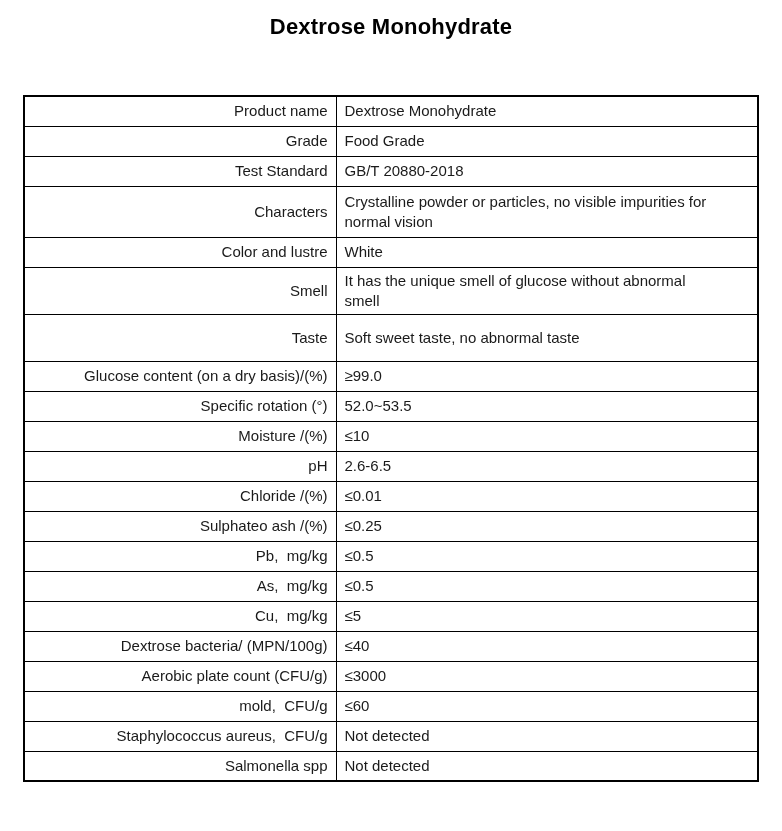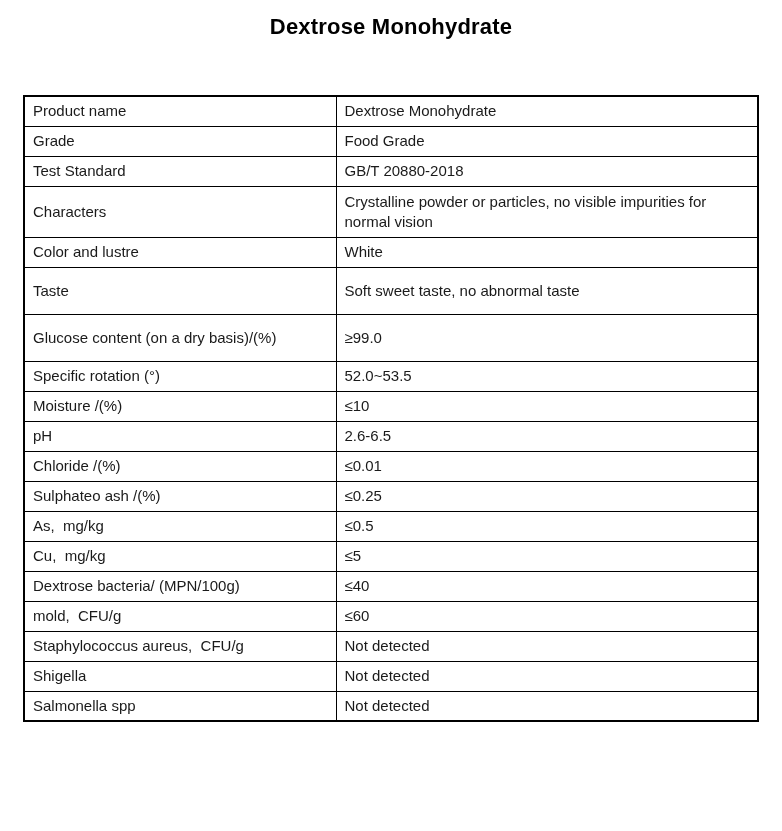--- a/index.html
+++ b/index.html
@@ -34,21 +34,21 @@
     border: 1px solid #000000;
     padding: 2px 8px;
     font-size: 15px;
     line-height: 20px;
     vertical-align: middle;
     white-space: pre-wrap;
     overflow: hidden;
     height: 30px;
     color: #1a1a1a;
   }
-  .spec-table td.label-col { width: 312px; }
+  .spec-table td.label-col { width: 312px; text-align: right; }
   .spec-table td.value-col { width: 422px; }
   
   .spec-table tr:nth-child(4) td { height: 51px; }
   .spec-table tr:nth-child(6) td { height: 47px; }
   .spec-table tr:nth-child(7) td { height: 47px; }
 </style>
 </head>
 <body>
 
 <h1 class="page-title">Dextrose Monohydrate</h1>
@@ -74,20 +74,25 @@
     <td class="label-col">Characters</td>
     <td class="value-col">Crystalline powder or particles, no visible impurities for
 normal vision</td>
   </tr>
 
   <tr>
     <td class="label-col">Color and lustre</td>
     <td class="value-col">White</td>
   </tr>
 
+  <tr>
+    <td class="label-col">Smell</td>
+    <td class="value-col">It has the unique smell of glucose without abnormal
+smell</td>
+  </tr>
 
   <tr>
     <td class="label-col">Taste</td>
     <td class="value-col">Soft sweet taste, no abnormal taste</td>
   </tr>
 
   <tr>
     <td class="label-col">Glucose content (on a dry basis)/(%)</td>
     <td class="value-col">≥99.0</td>
   </tr>
@@ -110,50 +115,54 @@
   <tr>
     <td class="label-col">Chloride /(%)</td>
     <td class="value-col">≤0.01</td>
   </tr>
 
   <tr>
     <td class="label-col">Sulphateo ash /(%)</td>
     <td class="value-col">≤0.25</td>
   </tr>
 
+  <tr>
+    <td class="label-col">Pb,  mg/kg</td>
+    <td class="value-col">≤0.5</td>
+  </tr>
 
   <tr>
     <td class="label-col">As,  mg/kg</td>
     <td class="value-col">≤0.5</td>
   </tr>
 
   <tr>
     <td class="label-col">Cu,  mg/kg</td>
     <td class="value-col">≤5</td>
   </tr>
 
   <tr>
     <td class="label-col">Dextrose bacteria/ (MPN/100g)</td>
     <td class="value-col">≤40</td>
   </tr>
 
+  <tr>
+    <td class="label-col"> Aerobic plate count (CFU/g)</td>
+    <td class="value-col">≤3000</td>
+  </tr>
 
   <tr>
     <td class="label-col">mold,  CFU/g</td>
     <td class="value-col">≤60</td>
   </tr>
 
   <tr>
     <td class="label-col">Staphylococcus aureus,  CFU/g</td>
     <td class="value-col">Not detected</td>
   </tr>
 
-  <tr>
-    <td class="label-col">Shigella</td>
-    <td class="value-col">Not detected</td>
-  </tr>
 
   <tr>
     <td class="label-col">Salmonella spp</td>
     <td class="value-col">Not detected</td>
   </tr>
 </tbody>
 </table>
 
 </body></html>

